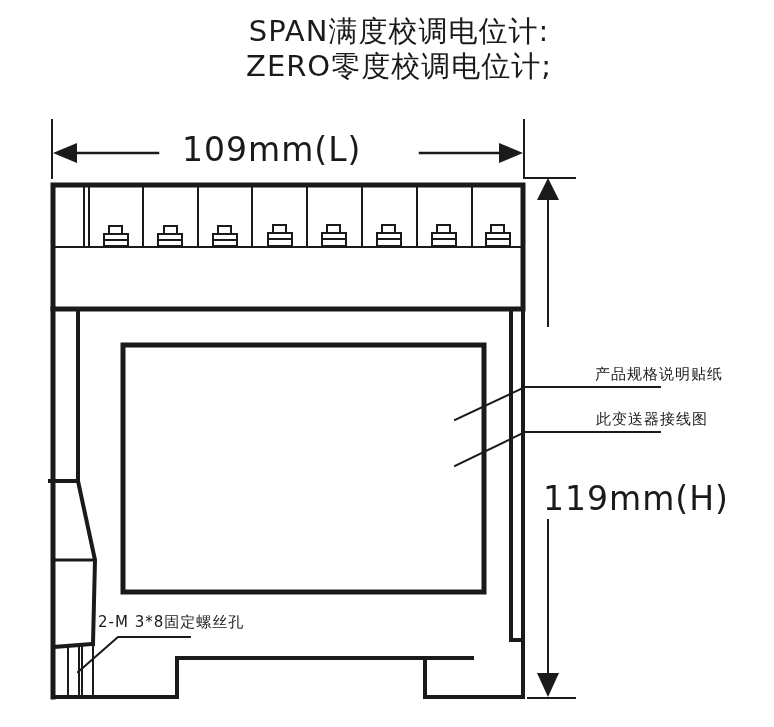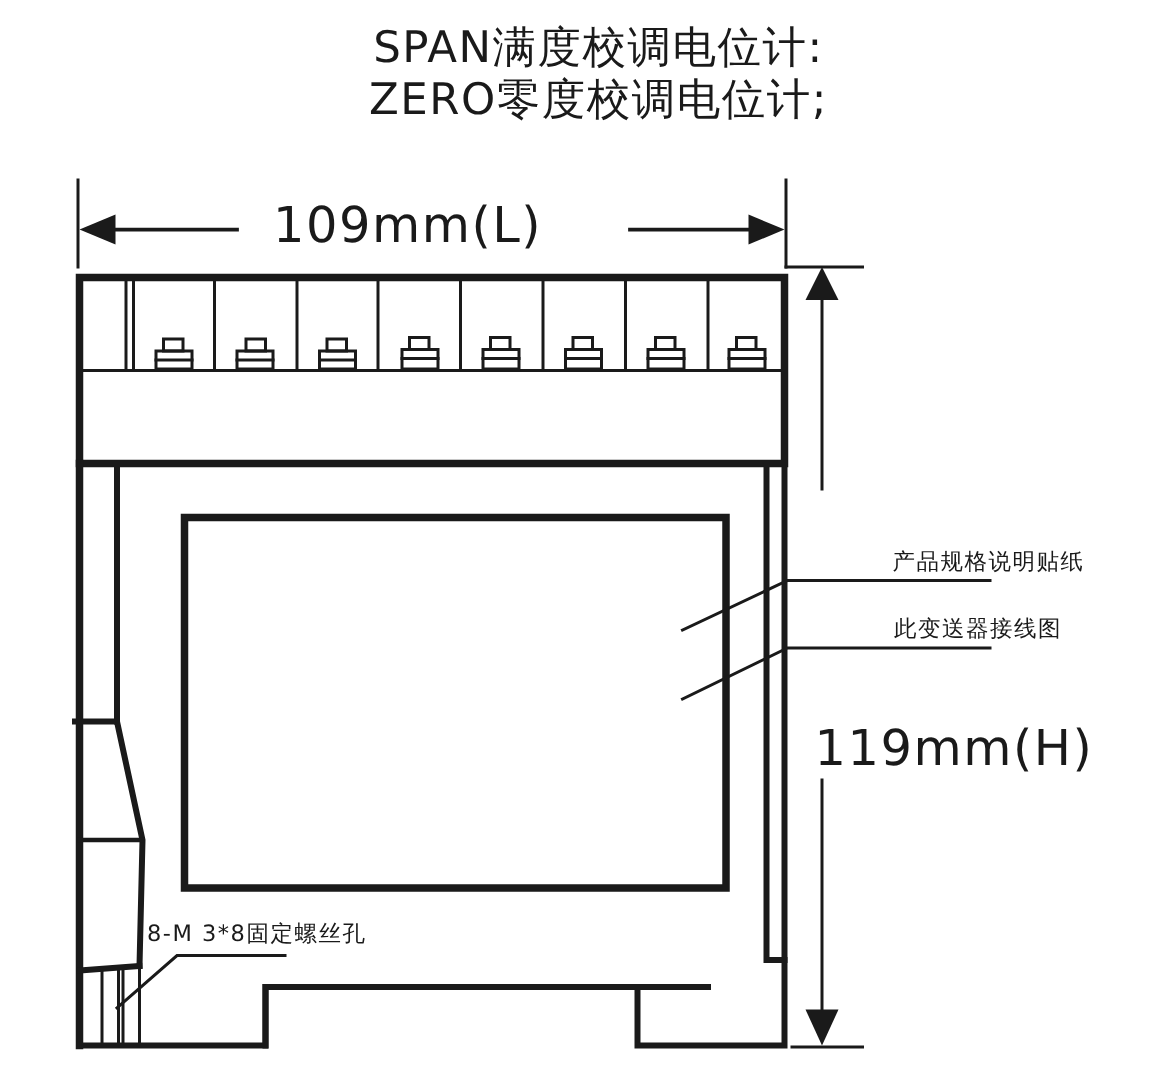--- a/index.html
+++ b/index.html
@@ -122,13 +122,13 @@
       <polyline points="455,466 525,432 660,432"></polyline>
       <polyline points="78,672 118,637 190,637"></polyline>
     </g>
   </g>
 </svg>
 
 <div class="lbl dim" style="left:182px; top:130px;">109mm(L)</div>
 <div class="lbl dim" style="left:543px; top:452px;margin-top:27px;">119mm(H)</div>
 <div class="lbl note" style="left:595px; top:365px;">产品规格说明贴纸</div>
 <div class="lbl note" style="left:596px; top:410px;">此变送器接线图</div>
-<div class="lbl note" style="left:98px; top:613px;">8-M 3*8固定螺丝孔</div>
+<div class="lbl note" style="left:98px; top:613px;">2-M 3*8固定螺丝孔</div>
 
 </body></html>

